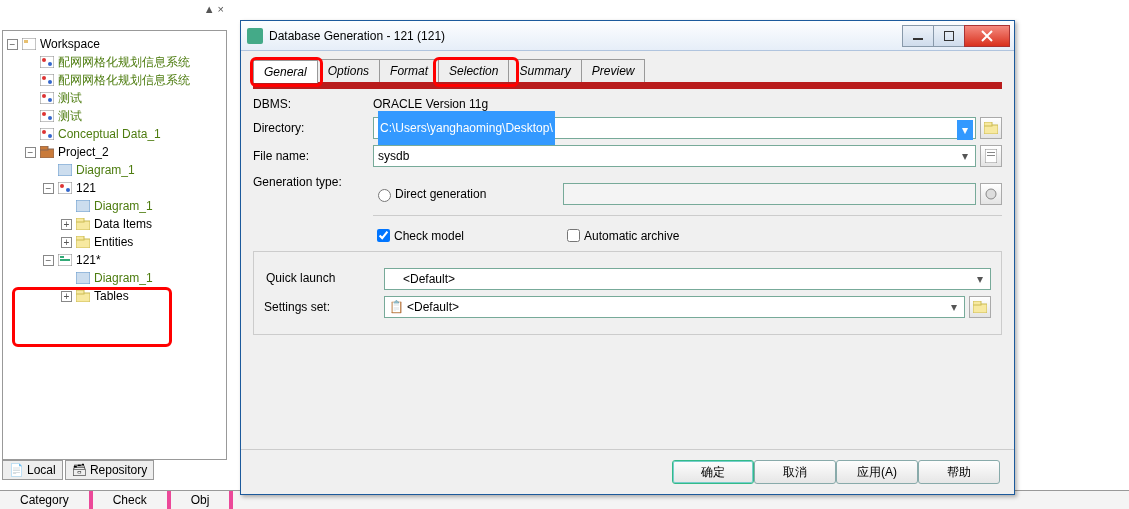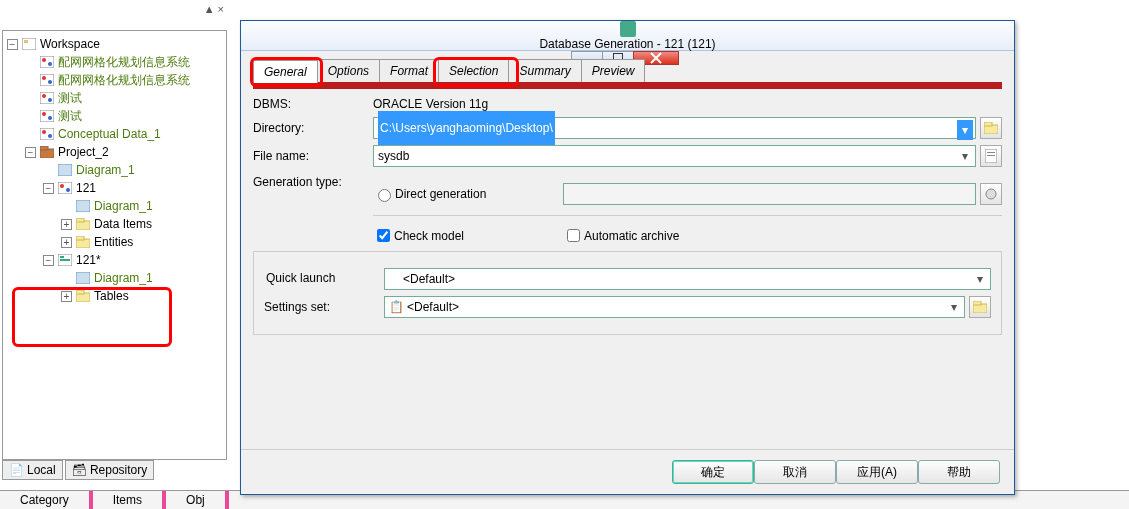--- a/index.html
+++ b/index.html
@@ -16,21 +16,21 @@
 .indent-1 { padding-left: 18px; }
 .indent-2 { padding-left: 36px; }
 .indent-3 { padding-left: 54px; }
 .red-box { position: absolute; border: 3px solid #f00; border-radius: 6px; pointer-events: none; }
 .tabbar { position: absolute; left: 2px; top: 460px; display: flex; gap: 2px; }
 .tab { border: 1px solid #999; padding: 2px 6px; background: #eee; display: flex; align-items: center; gap: 3px; }
 .bottom-panel { position: absolute; left: 0; top: 490px; right: 0; height: 19px; display: flex; border-top: 1px solid #999; background: #f4f4f4; }
 .bottom-panel div { padding: 2px 20px; border-right: 4px solid #ec4899; }
 
 .dialog { position: absolute; left: 240px; top: 20px; width: 775px; height: 475px; border: 1px solid #1c5a9c; background: #f0f0f0; box-shadow: 2px 2px 4px rgba(0,0,0,.3); }
-.titlebar { height: 30px; background: linear-gradient(#fdfeff, #e6eef8); display: flex; align-items: center; border-bottom: 1px solid #b0c4de; flex-direction: column; }
+.titlebar { height: 30px; background: linear-gradient(#fdfeff, #e6eef8); display: flex; align-items: center; border-bottom: 1px solid #b0c4de; }
 .titlebar .icon { width: 16px; height: 16px; margin: 0 6px; }
 .titlebar .title { flex: 1; color: #000; }
 .winbtns { display: flex; height: 22px; margin-right: 4px; }
 .winbtn { width: 32px; border: 1px solid #89a; background: linear-gradient(#eef3f9, #cfdcec); margin-left: -1px; display: flex; align-items: center; justify-content: center; }
 .winbtn.close { background: linear-gradient(#f48a7f, #d9311e); color: #fff; border-color: #a33; width: 46px; }
 .content { padding: 8px 12px; }
 .tabs { display: flex; border-bottom: 7px solid #b91c1c; margin-bottom: 8px; font-style: italic; }
 .tabs .t { border: 1px solid #999; border-bottom: none; padding: 4px 10px; background: #eee; margin-right: -1px; position: relative; }
 .tabs .t.active { background: #fff; top: 1px; }
 .form-row { display: flex; align-items: center; margin: 6px 0; }
@@ -220,21 +220,21 @@
       <span>Local</span>
     </div>
   <div class="tab">
       <span class="icon">🗃</span>
       <span>Repository</span>
     </div>
 </div>
 
 <div class="bottom-panel">
   <div>Category</div>
-  <div>Items</div>
+  <div>Check</div>
   <div>Obj</div>
 </div>
 
 <div class="dialog">
   <div class="titlebar">
     <span class="icon">
         <svg width="16" height="16">
           <rect width="16" height="16" fill="#4a8" rx="2"></rect>
         </svg>
       </span>

